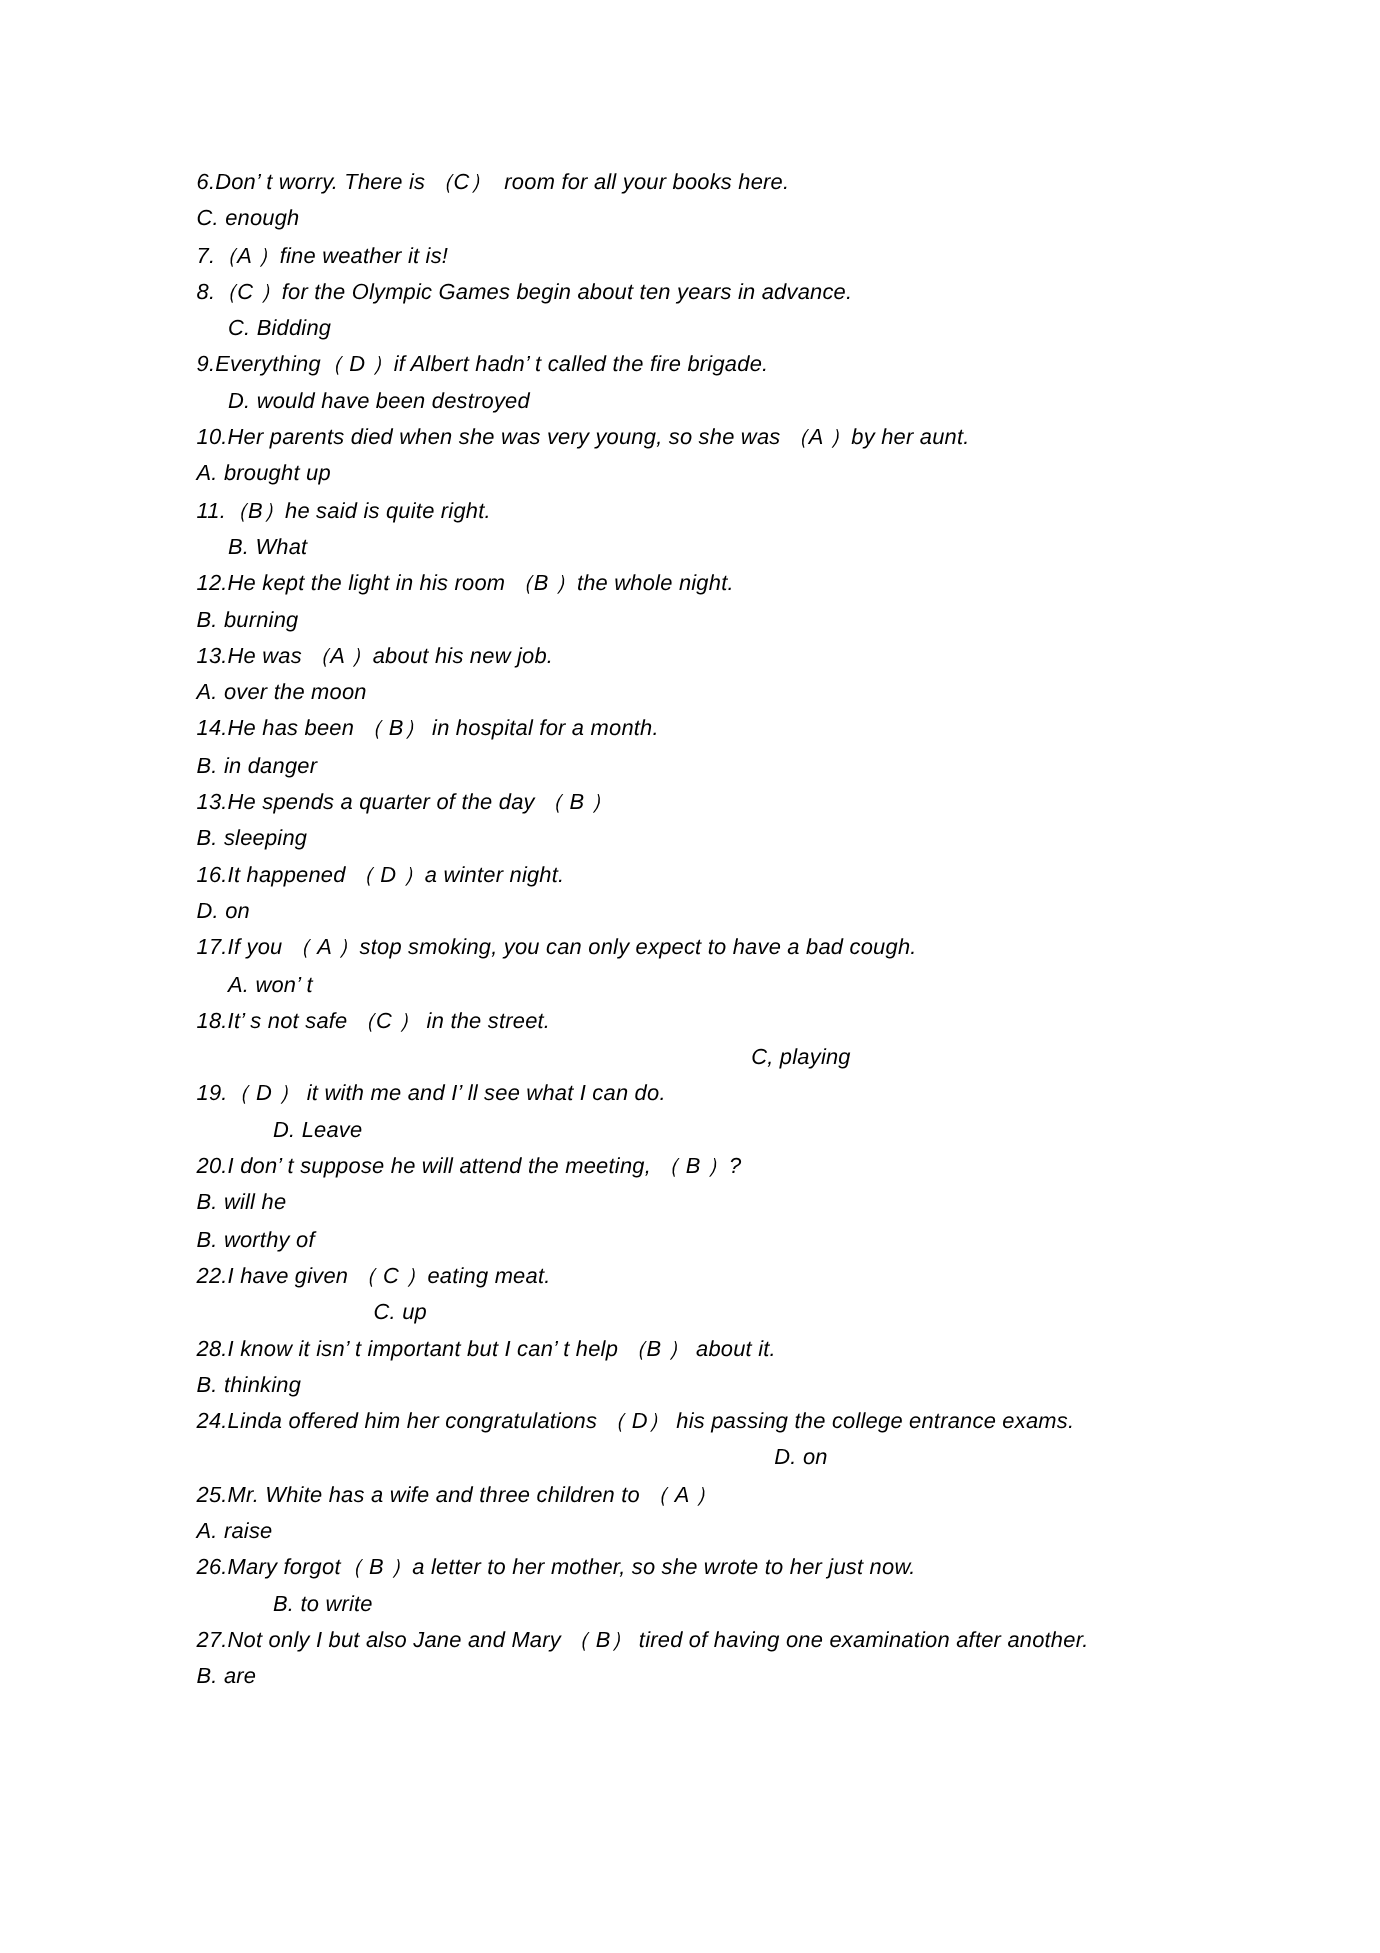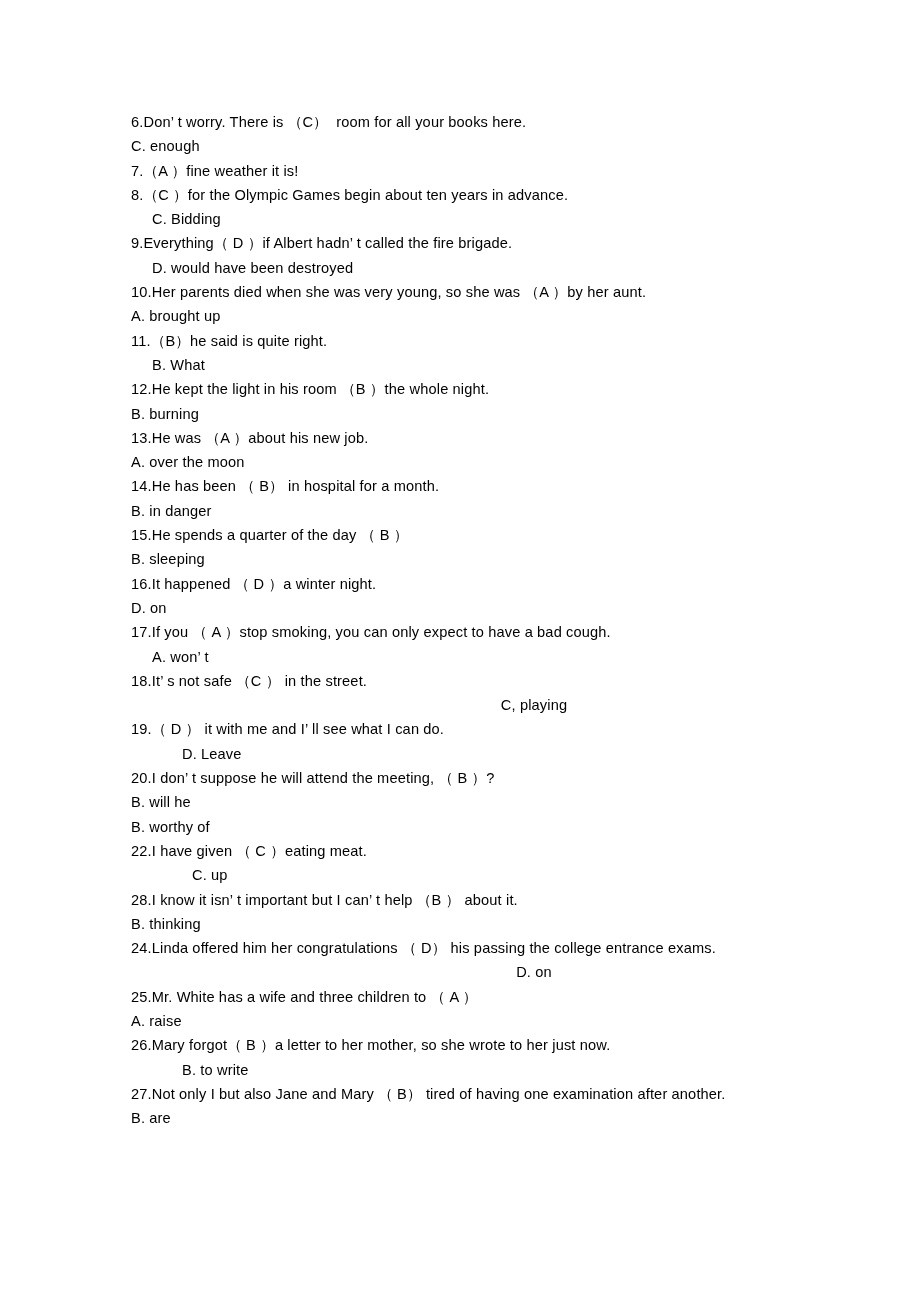--- a/index.html
+++ b/index.html
@@ -23,39 +23,40 @@
     box-sizing: border-box;
     padding-top: 110px;
     padding-left: 131px;
     padding-right: 40px;
   }
   .doc-body {
     display: block;
   }
   .qa-item {
     display: block;
+    font-style: italic;
   }
   .line {
     display: block;
     font-size: 14.6px;
     line-height: 24.3px;
     white-space: pre;
     letter-spacing: 0.01em;
     color: #000000;
   }
   .question-line {
     margin-left: 0;
   }
   
   .indent-0  { margin-left: 0px; }
   .indent-1  { }
   .indent-2  { margin-left: 21px; }
   .indent-4  { margin-left: 51px; }
   .indent-5  { margin-left: 57px; text-align: center; }
-  .indent-7  { margin-left: 61px; }
+  .indent-7  { margin-left: 118px; }
 </style>
 </head>
 <body>
 
 <div class="page">
   <div class="doc-body" id="list-root">
       <div class="qa-item">
         <div class="line question-line">6.Don’ t worry. There is （C）  room for all your books here.</div>
         <div class="line indent-1">C. enough</div>
       </div>
@@ -84,21 +85,21 @@
       </div>
       <div class="qa-item">
         <div class="line question-line">13.He was （A ）about his new job.</div>
         <div class="line indent-0">A. over the moon</div>
       </div>
       <div class="qa-item">
         <div class="line question-line">14.He has been （ B） in hospital for a month.</div>
         <div class="line indent-1">B. in danger</div>
       </div>
       <div class="qa-item">
-        <div class="line question-line">15.He spends a quarter of the day （ B ）</div>
+        <div class="line question-line">13.He spends a quarter of the day （ B ）</div>
         <div class="line indent-1">B. sleeping</div>
       </div>
       <div class="qa-item">
         <div class="line question-line">16.It happened （ D ）a winter night.</div>
         <div class="line indent-1">D. on</div>
       </div>
       <div class="qa-item">
         <div class="line question-line">17.If you （ A ）stop smoking, you can only expect to have a bad cough.</div>
         <div class="line indent-2">A. won’ t</div>
       </div>

